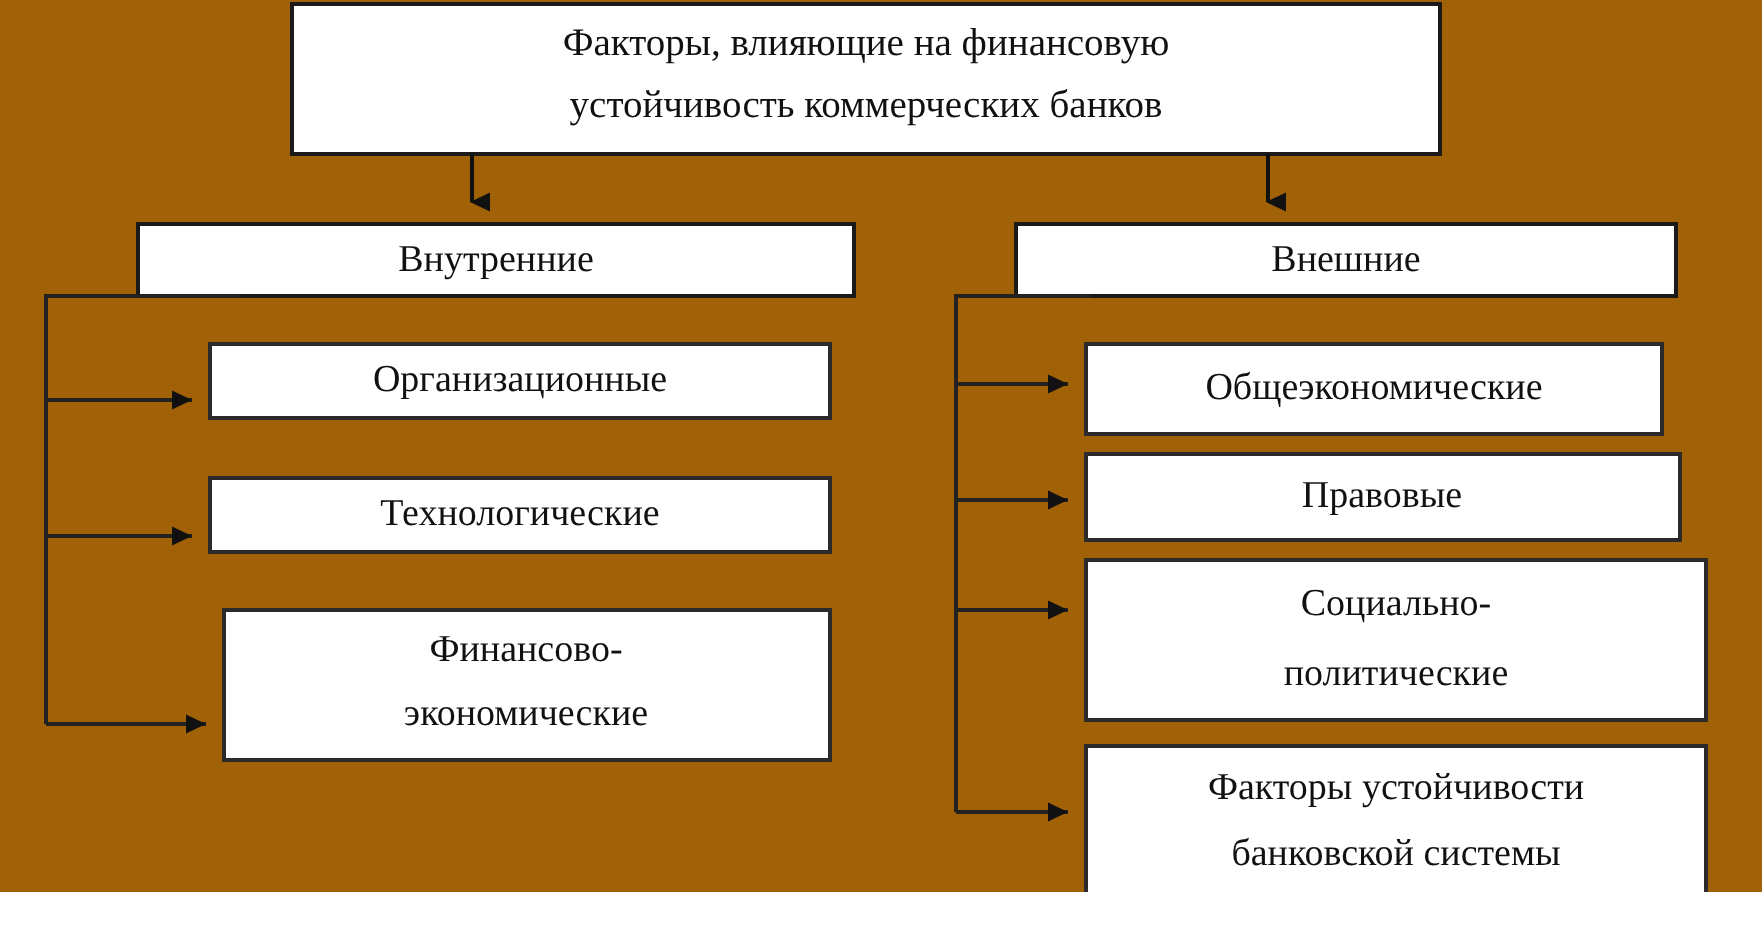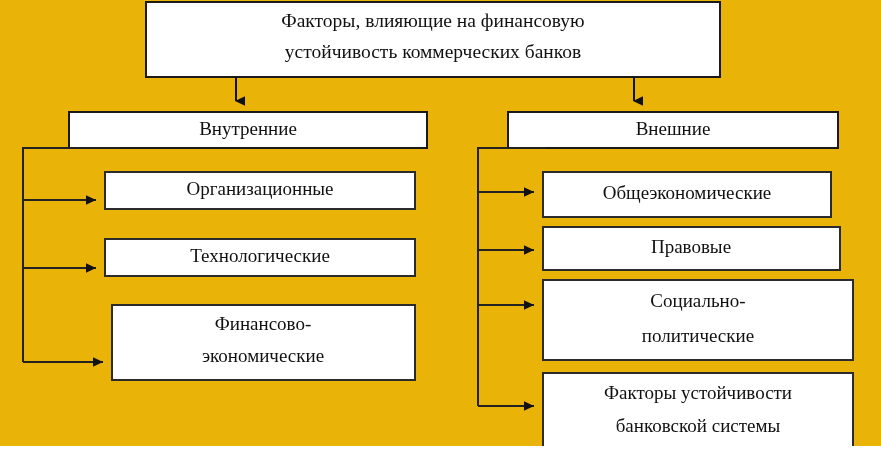--- a/index.html
+++ b/index.html
@@ -4,21 +4,21 @@
 <style>
   html, body {
     margin: 0;
     padding: 0;
     background: #ffffff;
   }
   #diagram-root {
     position: relative;
     width: 881px;
     height: 446px;
-    background: #eab308;
+    background: #a16207;
     font-family: "Liberation Serif", "DejaVu Serif", serif;
     overflow: hidden;
   }
   svg.diagram-canvas {
     position: absolute;
     top: 0;
     left: 0;
     width: 881px;
     height: 472px;
   }

